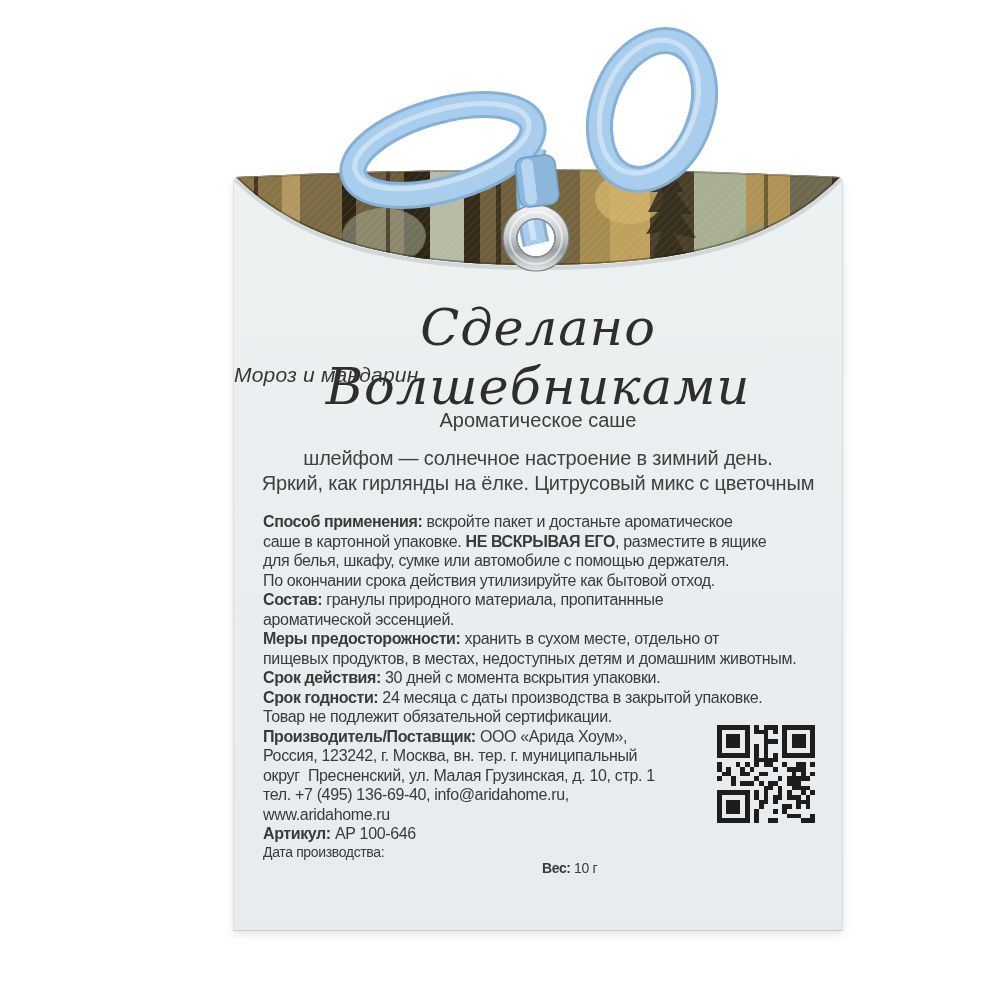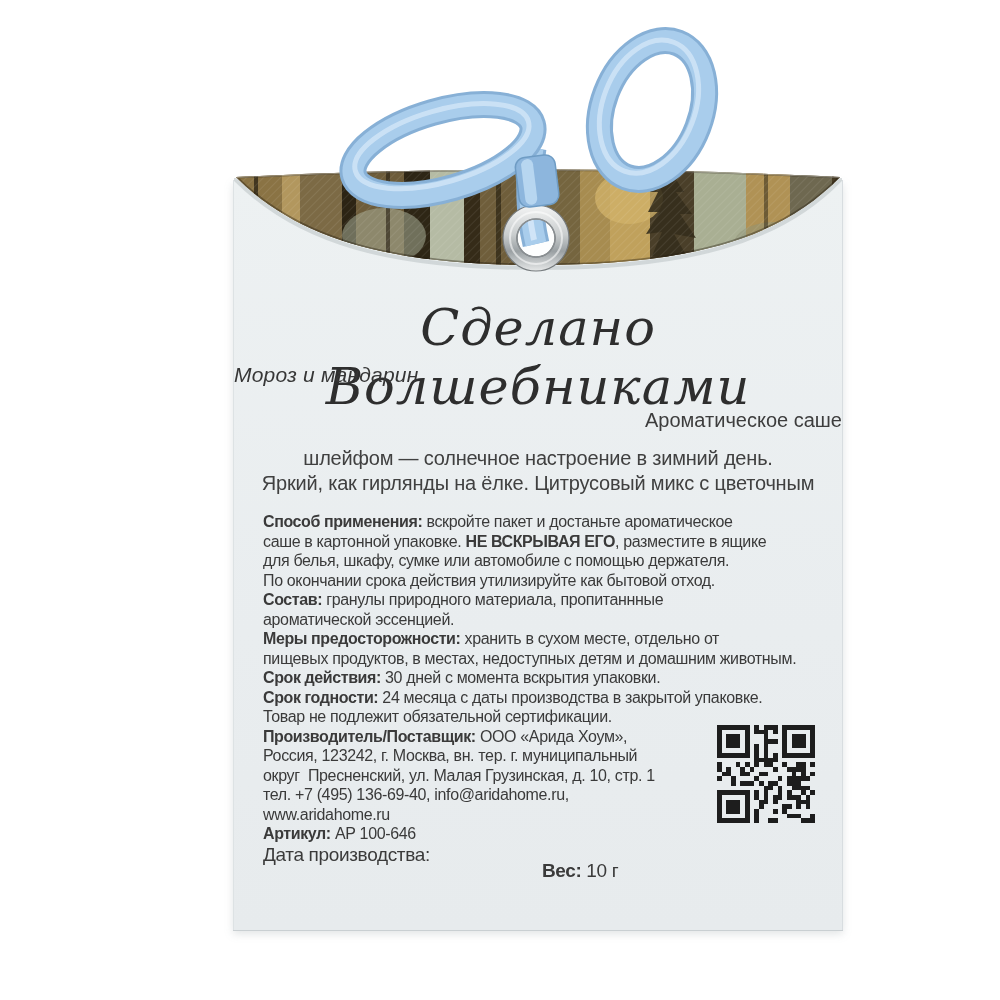--- a/index.html
+++ b/index.html
@@ -10,30 +10,30 @@
         background:linear-gradient(180deg,#edf1f2 0%,#e9edef 60%,#e7ebed 100%);
         border-left:1px solid #dde2e4;border-right:1px solid #d8dde0;
         box-shadow:0 1px 0 #c9cfd2, 0 4px 8px rgba(140,150,155,.25);}
   .flap-svg{position:absolute;left:0;top:-16px;width:608px;height:108px;}
   
   .brand{position:absolute;left:0;top:118px;width:100%;text-align:center;
          font-family:"DejaVu Serif",serif;font-style:italic;font-weight:400;
          font-size:51px;letter-spacing:1px;color:#2e2e2e;}
   .scent{position:absolute;left:0;top:183px;width:100%;
          font-size:21px;color:#363636;letter-spacing:.2px;font-style:italic;}
-  .ptype{position:absolute;left:0;top:229px;width:100%;text-align:right;
+  .ptype{position:absolute;left:0;top:229px;width:100%;text-align:center;
          font-size:20px;color:#3d3d3d;}
   .desc{position:absolute;left:0;top:266px;width:100%;text-align:center;
         font-size:20px;line-height:25px;color:#404040;letter-spacing:-.2px;}
   .info{position:absolute;left:29px;top:332px;width:575px;
         font-size:16px;line-height:19.5px;color:#3a3a3a;letter-spacing:-.35px;}
   .info .tline,.desc .tline{white-space:nowrap;}
   .b{font-weight:700;letter-spacing:-.4px;}
   .footer-line{position:absolute;left:29px;top:664px;width:575px;height:20px;
-               font-size:19px;color:#3a3a3a;letter-spacing:-.35px;}
+               font-size:14px;color:#3a3a3a;letter-spacing:-.35px;}
   .footer-weight{position:absolute;left:279px;top:16px;}
   
   .qr{position:absolute;left:483px;top:545px;width:98px;height:98px;}
   
   .ribbon-svg{position:absolute;left:0;top:0;width:1000px;height:1000px;pointer-events:none;}
 </style>
 </head>
 <body>
 
 <div class="stage">

